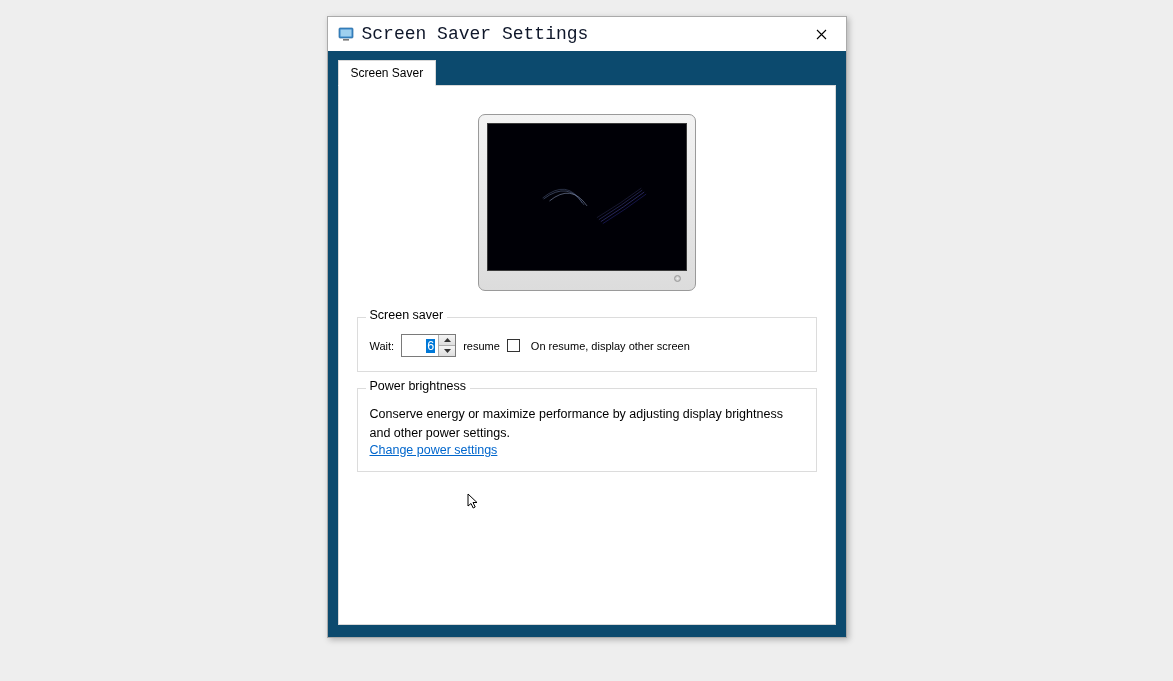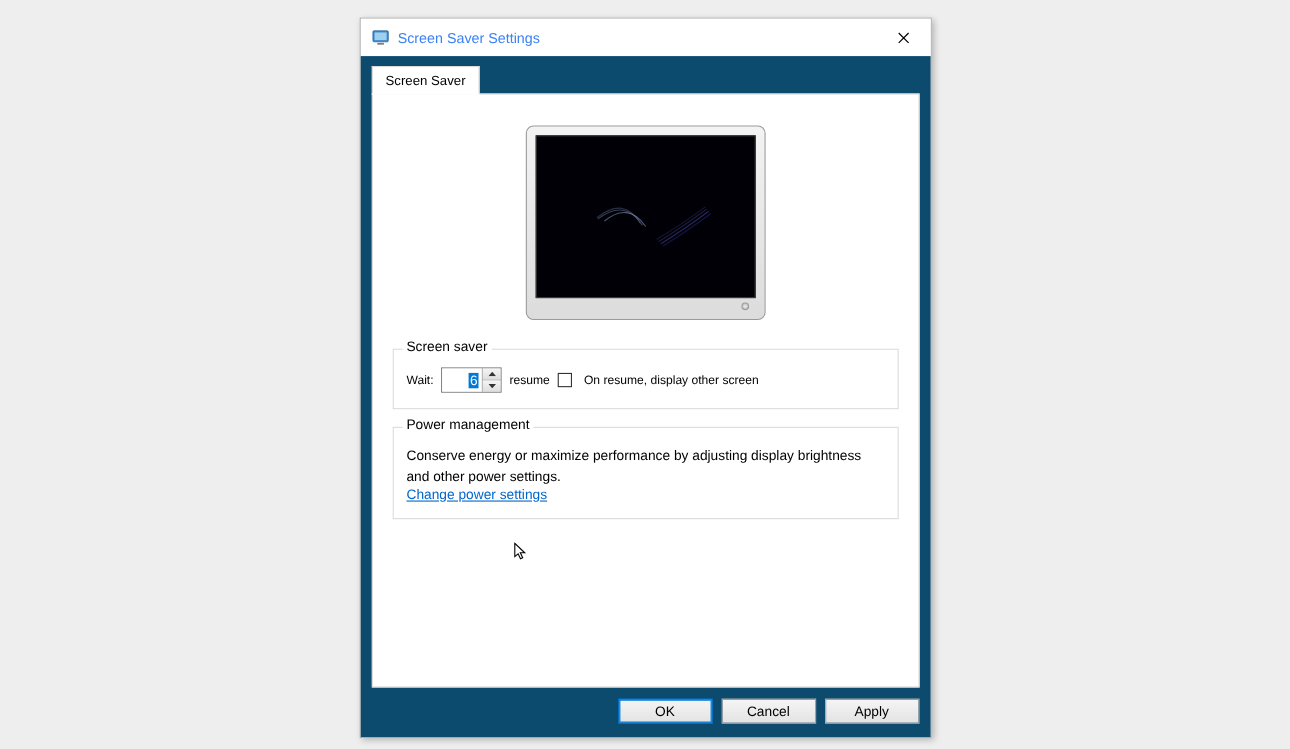--- a/index.html
+++ b/index.html
@@ -28,22 +28,23 @@
       align-items: center;
       padding: 0 2px 0 10px;
       background: #ffffff;
     }
     .titlebar .app-icon {
       width: 16px; height: 16px;
       margin-right: 8px;
     }
     .titlebar .title {
       flex: 1;
-      font-size: 13px;
-      color: #3b82f6;
+      font-size: 18px;
+      color: #0f172a;
+      font-family: Liberation Mono, monospace;
     }
     .titlebar .close-btn {
       width: 44px; height: 30px;
       display: flex; align-items: center; justify-content: center;
       background: transparent;
       border: none;
       cursor: default;
     }
 
     .client {
@@ -302,33 +303,28 @@
               </button>
             </div>
           </div>
           <span class="label">resume</span>
           <span class="checkbox"></span>
           <span class="label">On resume, display other screen</span>
         </div>
       </div>
 
       <div class="groupbox">
-        <div class="legend">Power management</div>
+        <div class="legend">Power brightness</div>
         <div class="power-desc">Conserve energy or maximize performance by adjusting display brightness and other power settings.</div>
         <a class="link">Change power settings</a>
       </div>
 
       <div class="cursor-img">
         <svg width="14" height="18" viewBox="0 0 14 18">
           <path d="M1 1 L1 13 L4 10.5 L6.2 15 L8.2 14 L6 9.5 L10 9.5 Z" fill="#fff" stroke="#000" stroke-width="1"></path>
         </svg>
       </div>
 
     </div>
 
-    <div class="button-row">
-      <button class="winbtn default">OK</button>
-      <button class="winbtn">Cancel</button>
-      <button class="winbtn">Apply</button>
-    </div>
 
   </div>
 </div>
 
 </body></html>

